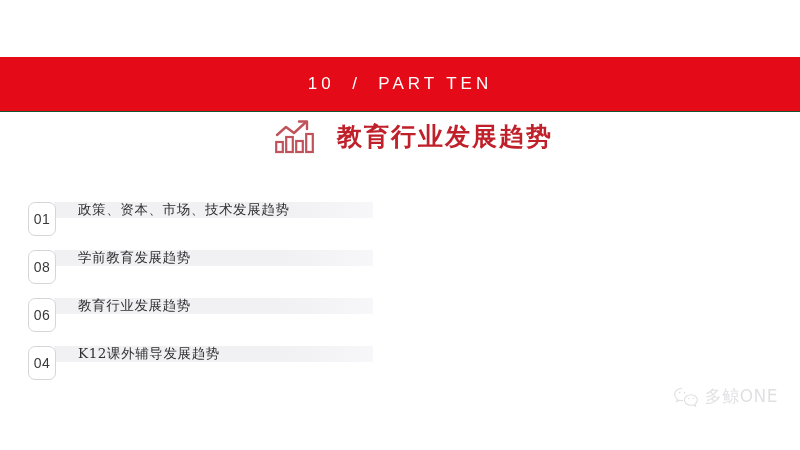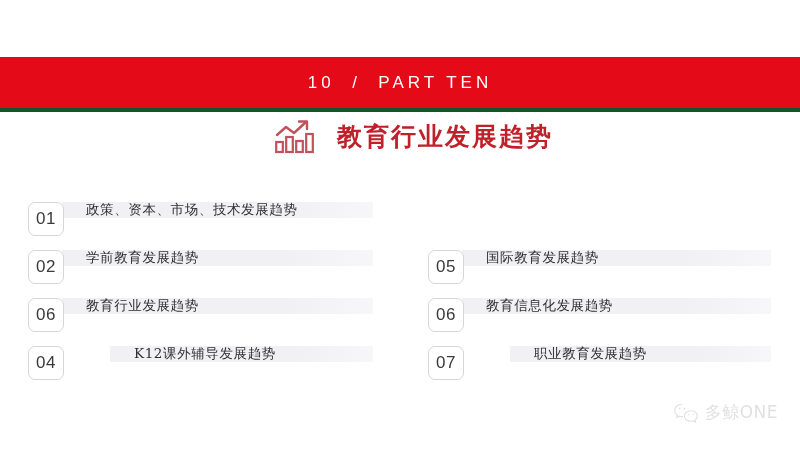--- a/index.html
+++ b/index.html
@@ -26,21 +26,21 @@
     position: absolute;
     left: 0;
     top: 57px;
     width: 800px;
     height: 55px;
     background: #e50a17;
     display: flex;
     align-items: center;
     justify-content: center;
     box-sizing: border-box;
-    border-bottom: 4px solid #14532d;
+    border-bottom: 1px solid #14532d;
   }
   .banner-text {
     color: #ffffff;
     font-size: 17px;
     letter-spacing: 4px;
     font-weight: 500;
     font-family: "Liberation Sans", "DejaVu Sans", sans-serif;
     white-space: pre;
   }
 
@@ -79,33 +79,33 @@
   .col-left  { left: 28px;  top: 202px; width: 345px; }
   .col-right { left: 428px; top: 250px; width: 343px; }
 
   .row {
     position: relative;
     height: 34px;
     margin-bottom: 14px;
     display: flex;
     align-items: stretch;
   }
-  .row:last-child { margin-bottom: 8px; gap: 48px; }
+  .row:last-child { margin-bottom: 8px; }
 
   .num-box {
-    width: 36px;
+    width: 28px;
     height: 34px;
     box-sizing: border-box;
     border: 1px solid #d6d6d8;
     border-radius: 7px;
     background: #ffffff;
     display: flex;
     align-items: center;
     justify-content: center;
-    font-size: 17px;
+    font-size: 14px;
     color: #3a3a3c;
     font-family: "Liberation Sans", "DejaVu Sans", sans-serif;
     letter-spacing: 0.5px;
     position: relative;
     z-index: 2;
     flex: 0 0 auto;
   }
 
   .bar {
     flex: 1 1 auto;
@@ -122,21 +122,21 @@
     color: #2f2f33;
     font-family: "DejaVu Serif", "Liberation Serif", serif;
     letter-spacing: 0.6px;
     white-space: nowrap;
   }
 
   
   .watermark {
     position: absolute;
     right: 22px;
-    bottom: 26px;
+    bottom: 42px;
     display: flex;
     align-items: center;
     opacity: 0.30;
   }
   .wm-icon { width: 26px; height: 22px; display: block; margin-right: 6px; }
   .wm-text {
     font-size: 17px;
     color: #9a9aa2;
     font-family: "DejaVu Sans", "Liberation Sans", sans-serif;
     letter-spacing: 0.5px;
@@ -171,21 +171,21 @@
   <div class="col col-left">
 
     <div class="row">
       <div class="num-box">01</div>
       <div class="bar">
         <span class="bar-label">政策、资本、市场、技术发展趋势</span>
       </div>
     </div>
 
     <div class="row">
-      <div class="num-box">02</div>
+      <div class="num-box">08</div>
       <div class="bar">
         <span class="bar-label">学前教育发展趋势</span>
       </div>
     </div>
 
     <div class="row">
       <div class="num-box">06</div>
       <div class="bar">
         <span class="bar-label">教育行业发展趋势</span>
       </div>
@@ -193,44 +193,20 @@
 
     <div class="row">
       <div class="num-box">04</div>
       <div class="bar">
         <span class="bar-label">K12课外辅导发展趋势</span>
       </div>
     </div>
 
   </div>
 
-  <div class="col col-right">
-
-    <div class="row">
-      <div class="num-box">05</div>
-      <div class="bar">
-        <span class="bar-label">国际教育发展趋势</span>
-      </div>
-    </div>
-
-    <div class="row">
-      <div class="num-box">06</div>
-      <div class="bar">
-        <span class="bar-label">教育信息化发展趋势</span>
-      </div>
-    </div>
-
-    <div class="row">
-      <div class="num-box">07</div>
-      <div class="bar">
-        <span class="bar-label">职业教育发展趋势</span>
-      </div>
-    </div>
-
-  </div>
 
   <div class="watermark">
     <svg class="wm-icon" viewBox="0 0 26 22">
       <g fill="none" stroke="#9a9aa2" stroke-width="1.1">
         <path d="M9.2 2.2C5.0 2.2 1.6 5.0 1.6 8.4c0 1.9 1.1 3.6 2.8 4.8l-0.8 2.3 2.7-1.3c0.9 0.3 1.9 0.4 2.9 0.4 0.3 0 0.6 0 0.9-0.04"></path>
         <path d="M24.4 14.0c0-2.9-2.9-5.3-6.5-5.3s-6.5 2.4-6.5 5.3 2.9 5.3 6.5 5.3c0.8 0 1.6-0.1 2.3-0.3l2.3 1.1-0.7-1.9c1.6-1.0 2.6-2.5 2.6-4.2z"></path>
       </g>
       <g fill="#9a9aa2">
         <circle cx="6.6" cy="6.6" r="0.95"></circle>
         <circle cx="11.4" cy="6.6" r="0.95"></circle>

